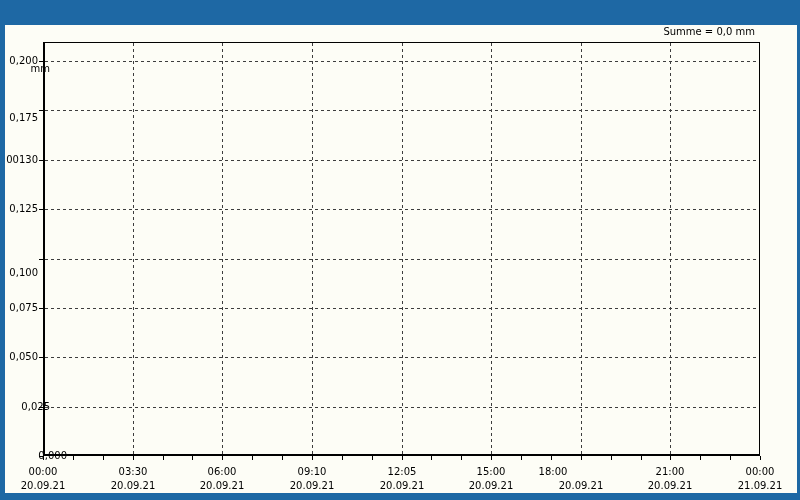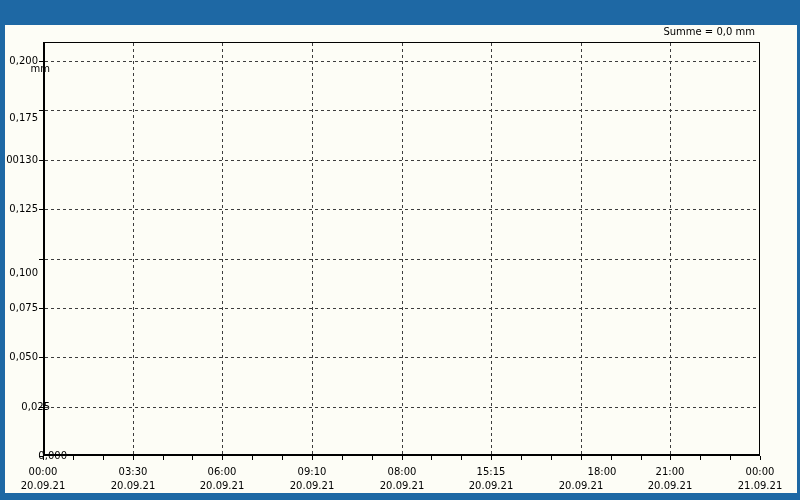--- a/index.html
+++ b/index.html
@@ -85,27 +85,27 @@
       <div class="vgrid" style="left: 133px; top: 43px; height: 411px;"></div>
       <div class="xlab" style="left: 88px; top: 466px;">03:30</div>
       <div class="xlab" style="left: 88px; top: 480px;">20.09.21</div>
       <div class="vgrid" style="left: 222px; top: 43px; height: 411px;"></div>
       <div class="xlab" style="left: 177px; top: 466px;">06:00</div>
       <div class="xlab" style="left: 177px; top: 480px;">20.09.21</div>
       <div class="vgrid" style="left: 312px; top: 43px; height: 411px;"></div>
       <div class="xlab" style="left: 267px; top: 466px;">09:10</div>
       <div class="xlab" style="left: 267px; top: 480px;">20.09.21</div>
       <div class="vgrid" style="left: 402px; top: 43px; height: 411px;"></div>
-      <div class="xlab" style="left: 357px; top: 466px;">08:00</div>
+      <div class="xlab" style="left: 357px; top: 466px;">12:05</div>
       <div class="xlab" style="left: 357px; top: 480px;">20.09.21</div>
       <div class="vgrid" style="left: 491px; top: 43px; height: 411px;"></div>
-      <div class="xlab" style="left: 446px; top: 466px;">15:15</div>
+      <div class="xlab" style="left: 446px; top: 466px;">15:00</div>
       <div class="xlab" style="left: 446px; top: 480px;">20.09.21</div>
       <div class="vgrid" style="left: 581px; top: 43px; height: 411px;"></div>
-      <div class="xlab" style="left: 557px; top: 466px;">18:00</div>
+      <div class="xlab" style="left: 508px; top: 466px;">18:00</div>
       <div class="xlab" style="left: 536px; top: 480px;">20.09.21</div>
       <div class="vgrid" style="left: 670px; top: 43px; height: 411px;"></div>
       <div class="xlab" style="left: 625px; top: 466px;">21:00</div>
       <div class="xlab" style="left: 625px; top: 480px;">20.09.21</div>
       <div class="xlab" style="left: 715px; top: 466px;">00:00</div>
       <div class="xlab" style="left: 715px; top: 480px;">21.09.21</div>
       <div class="xtick" style="left: 43px; top: 456px;"></div>
       <div class="xtick" style="left: 73px; top: 456px;"></div>
       <div class="xtick" style="left: 103px; top: 456px;"></div>
       <div class="xtick" style="left: 133px; top: 456px;"></div>

